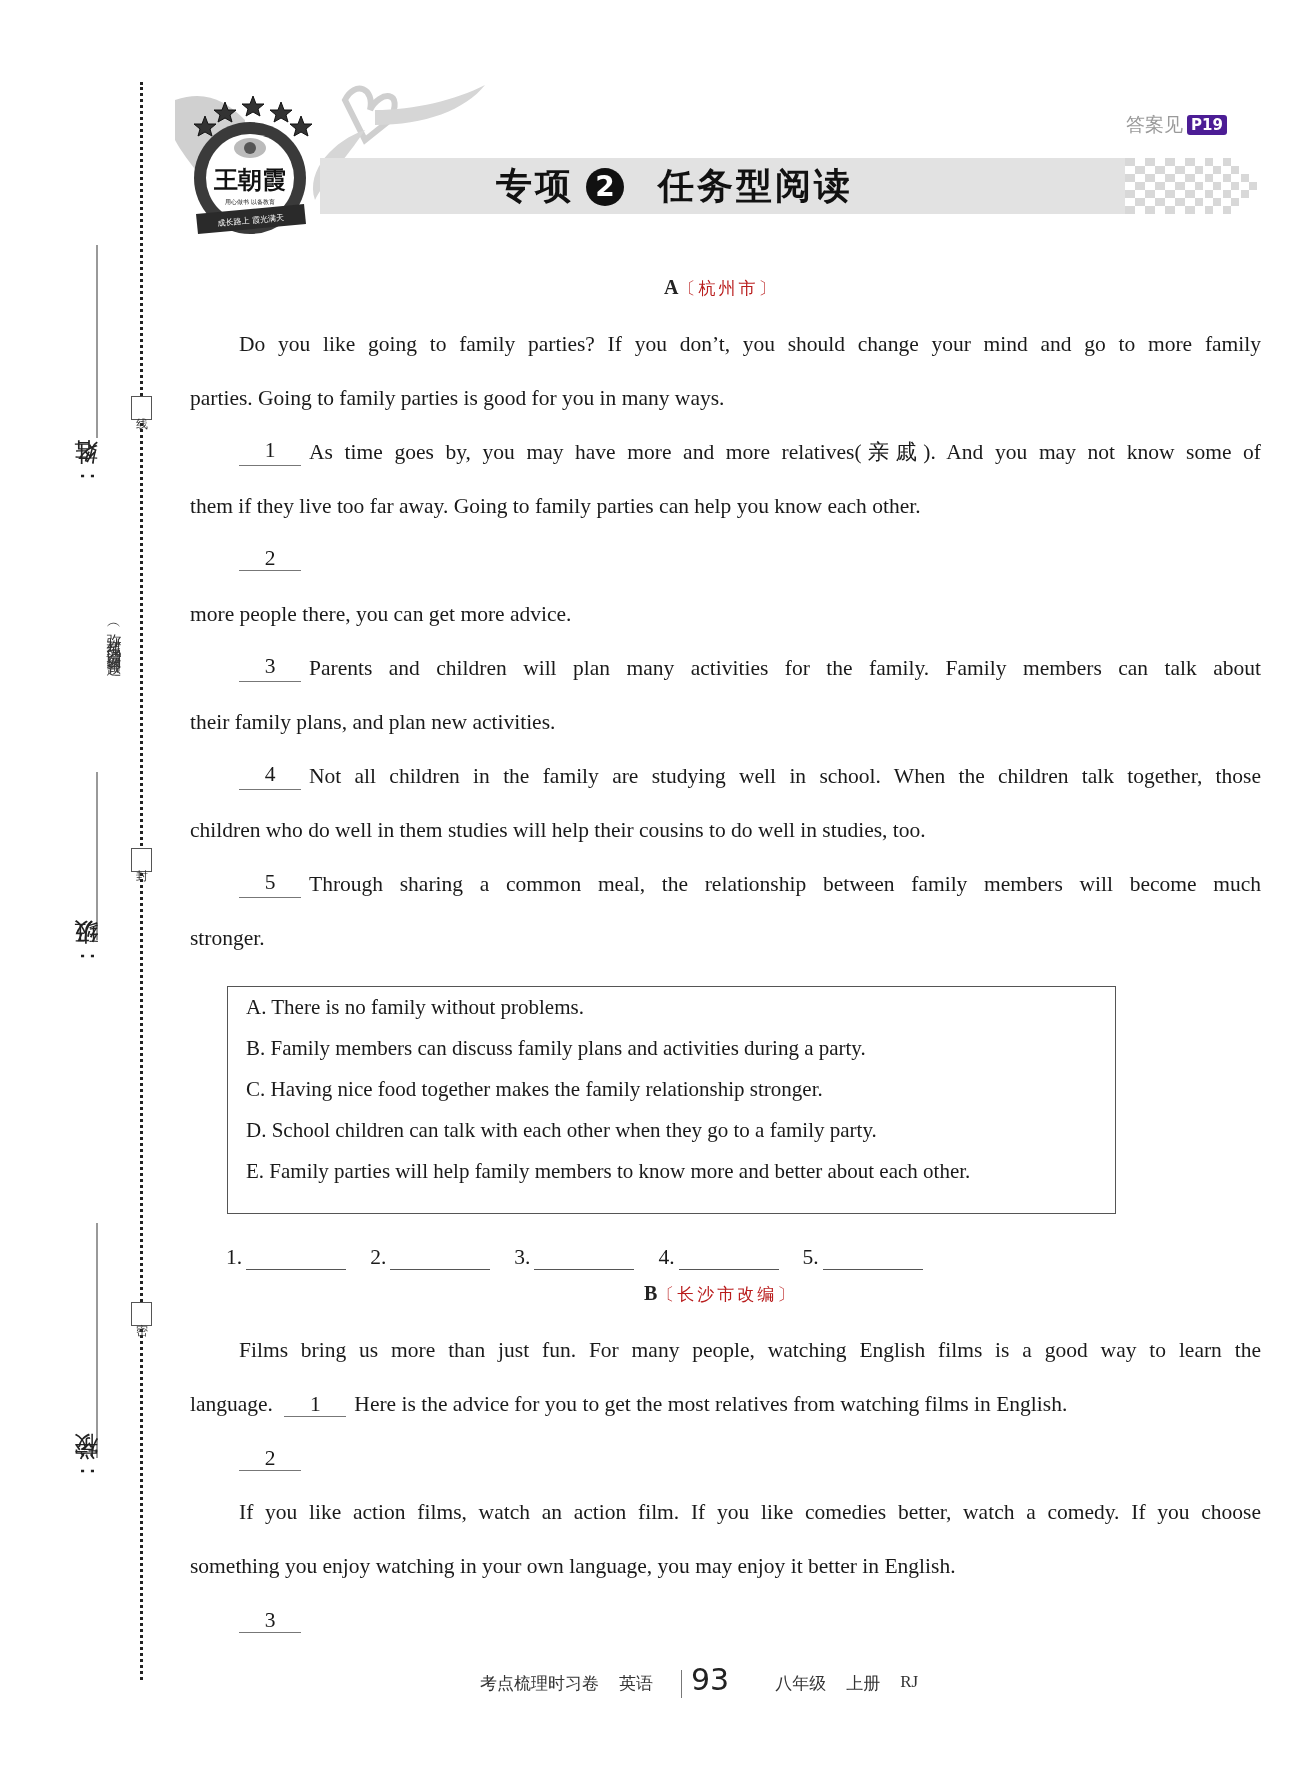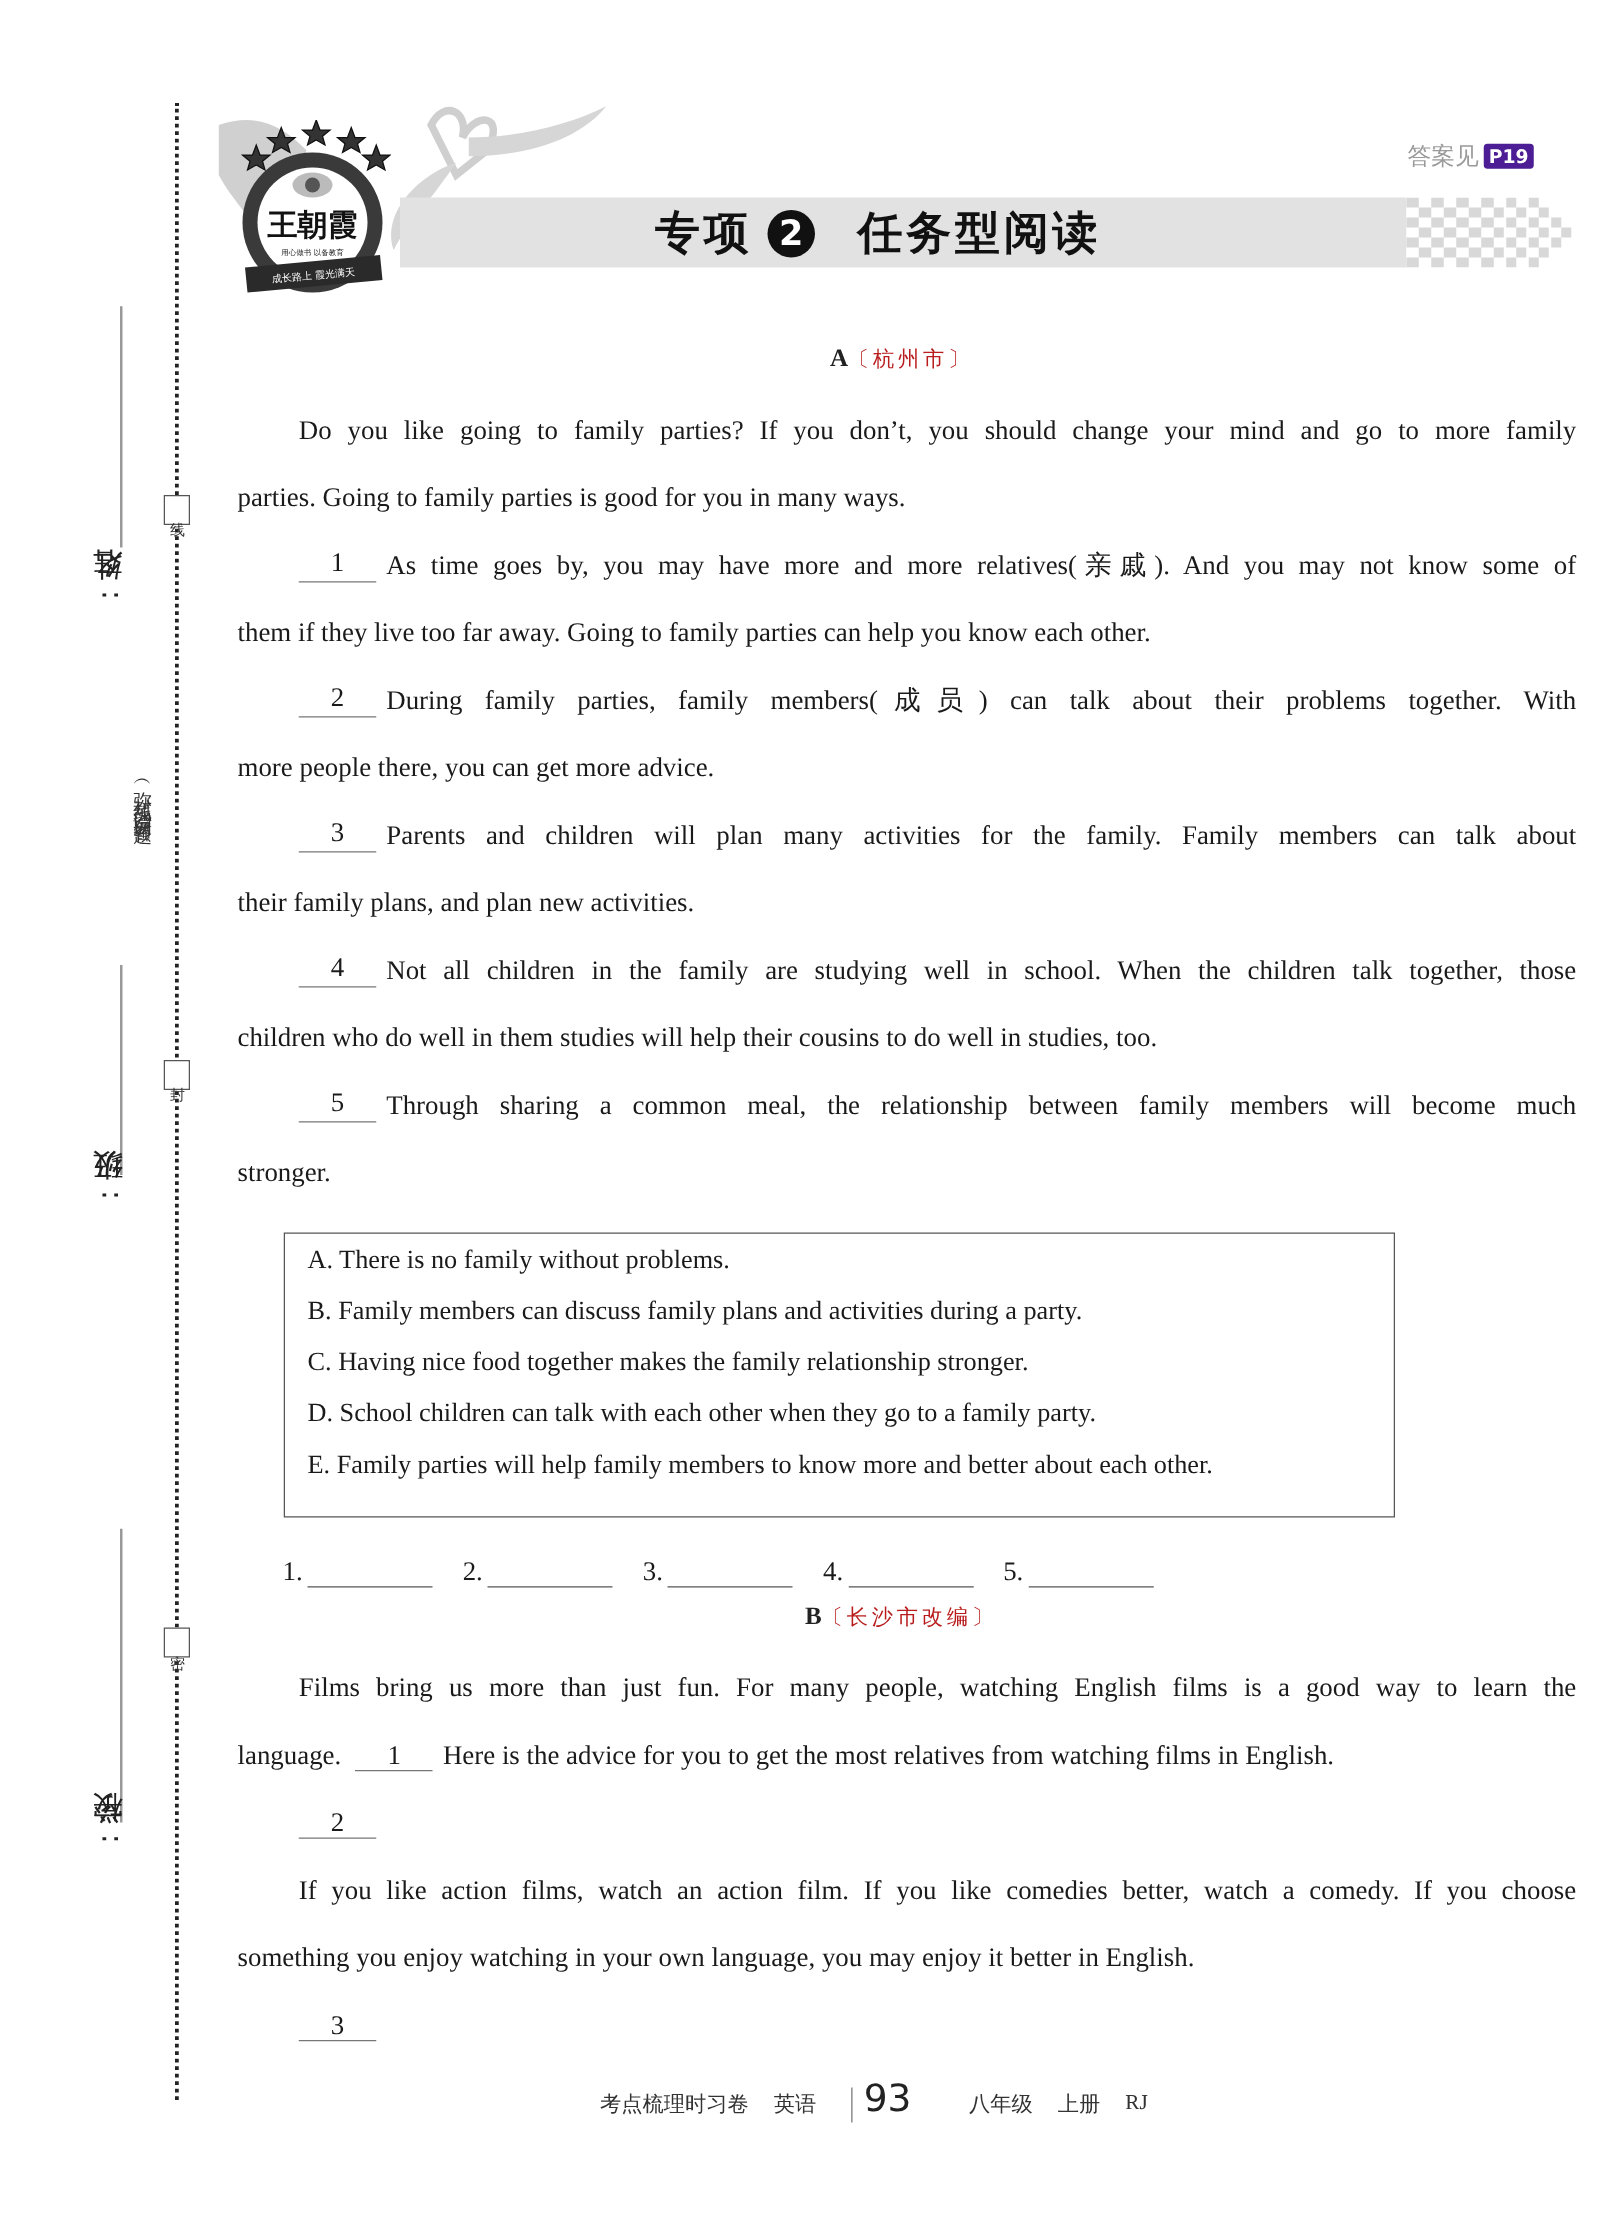--- a/index.html
+++ b/index.html
@@ -17,21 +17,21 @@
   .field-label { position:absolute; left:70px; writing-mode:vertical-rl; transform:rotate(180deg);
                  font-family:"DejaVu Sans",sans-serif; font-size:24px; color:#222; letter-spacing:2px; }
   .warning { position:absolute; left:104px; top:618px; writing-mode:vertical-rl;
              font-family:"DejaVu Sans",sans-serif; font-size:15px; color:#333; letter-spacing:4px; }
 
   
   .ribbon { position:absolute; left:165px; top:80px; }
   .header-band { position:absolute; left:320px; top:158px; width:805px; height:56px; background:#e2e2e2; }
   .checker { position:absolute; left:1125px; top:158px; width:140px; height:56px; }
   .logo { position:absolute; left:188px; top:96px; width:125px; height:145px; }
-  .title { position:absolute; left:524px; top:162px; font-family:"DejaVu Sans",sans-serif;
+  .title { position:absolute; left:496px; top:162px; font-family:"DejaVu Sans",sans-serif;
            font-weight:bold; font-size:36px; color:#111; display:flex; align-items:center; letter-spacing:3px; }
   .title .num { display:inline-flex; width:38px; height:38px; border-radius:50%; background:#111; color:#fff;
                 align-items:center; justify-content:center; font-size:28px; margin:0 34px 0 12px; letter-spacing:0; }
   .answer-ref { position:absolute; left:1126px; top:112px; font-family:"DejaVu Sans",sans-serif;
                 font-size:19px; color:#9a9a9a; display:flex; align-items:center; }
   .answer-ref .pg { background:#4c1d95; color:#fff; font-weight:bold; font-size:15px; padding:1px 4px;
                     border-radius:3px; margin-left:4px; }
 
   
   .section-head { position:absolute; font-size:20px; color:#222; }
@@ -173,21 +173,20 @@
 <div class="line" style="top:384px">parties. Going to family parties is good for you in many ways.</div>
 
 <div class="line" style="top:438px;padding-left:49px;width:1022px;display:flex;justify-content:space-between">
   <span class="blank">1</span>
     <span style="flex:1;text-align:justify;text-align-last:justify;white-space:normal">As time goes by, you may have more and more relatives(亲戚). And you may not know some of</span>
 </div>
 <div class="line" style="top:492px">them if they live too far away. Going to family parties can help you know each other.</div>
 
 <div class="line" style="top:546px;padding-left:49px;width:1022px;display:flex">
   <span class="blank">2</span>
-    <span style="flex:1;text-align:justify;text-align-last:justify;white-space:normal">During family parties, family members(成员) can talk about their problems together. With</span>
 </div>
 <div class="line" style="top:600px">more people there, you can get more advice.</div>
 
 <div class="line" style="top:654px;padding-left:49px;width:1022px;display:flex">
   <span class="blank">3</span>
     <span style="flex:1;text-align:justify;text-align-last:justify;white-space:normal">Parents and children will plan many activities for the family. Family members can talk about</span>
 </div>
 <div class="line" style="top:708px">their family plans, and plan new activities.</div>
 
 <div class="line" style="top:762px;padding-left:49px;width:1022px;display:flex">

